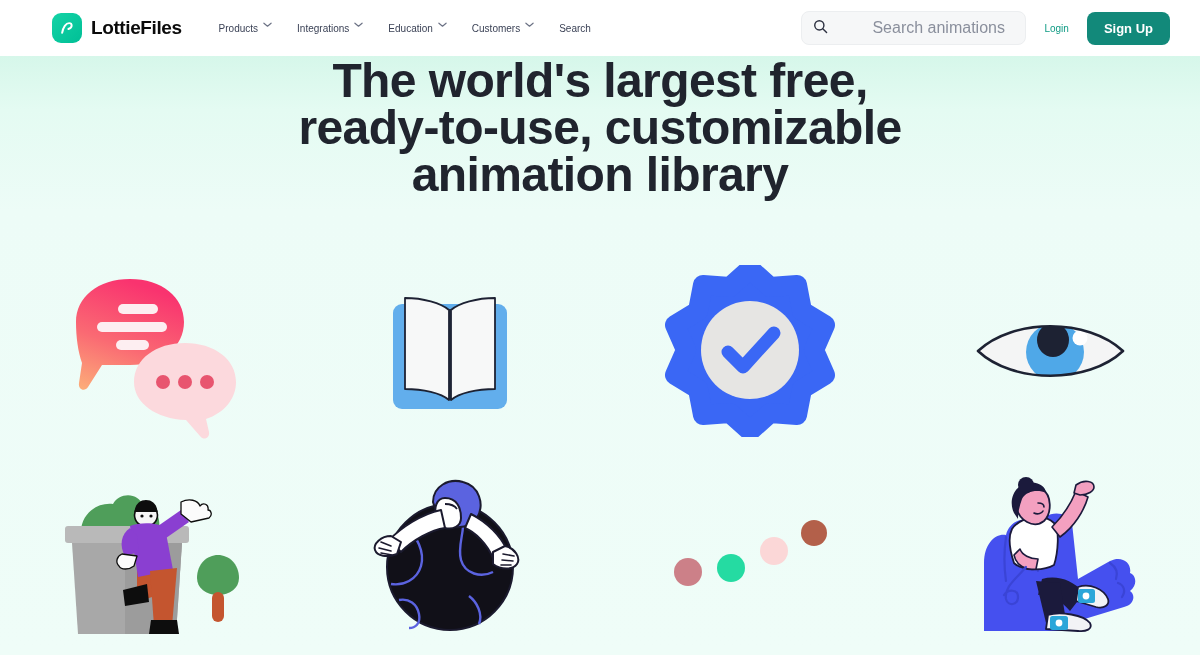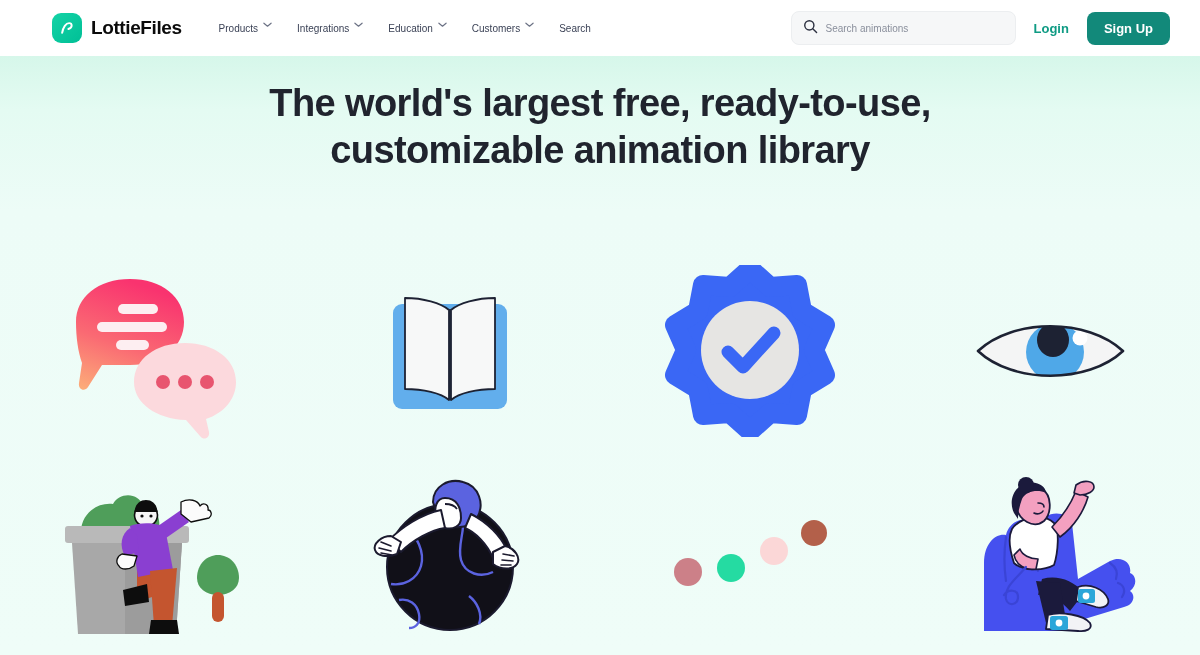--- a/index.html
+++ b/index.html
@@ -83,28 +83,29 @@
     align-items: center;
     padding: 0 11px;
     gap: 8px;
     cursor: text;
   }
   .search-box input {
     border: 0;
     outline: 0;
     background: transparent;
     font-family: "Liberation Sans", sans-serif;
-    font-size: 10px;
+    font-size: 16px;
     color: #ef4444;
     width: 100%;
+    margin-left: 36px;
   }
   .search-box input::placeholder { color: #8a8f9c; }
   .login-link {
-    font-size: 13px;
-    font-weight: bold;
+    font-size: 10px;
+    font-weight: normal;
     color: #0f9b84;
     cursor: pointer;
     white-space: nowrap;
   }
   .signup-btn {
     background: #12897a;
     color: #ffffff;
     font-size: 13px;
     font-weight: bold;
     border: 0;
@@ -118,26 +119,26 @@
   
   .hero {
     position: relative;
     width: 1200px;
     height: 599px;
     background: linear-gradient(180deg, #d6f7ea 0%, #e4fbf2 9%, #edfcf7 26%, #effdf8 100%);
     overflow: hidden;
   }
   .hero-title {
     text-align: center;
-    font-size: 38px;
+    font-size: 48px;
     line-height: 47px;
     font-weight: bold;
     color: #20242e;
     letter-spacing: -0.6px;
-    padding-top: 24px;
+    padding-top: 1px;
     max-width: 680px;
     margin: 0 auto;
   }
 
   
   .art-grid {
     position: absolute;
     top: 190px;
     left: 0;
     width: 1200px;

